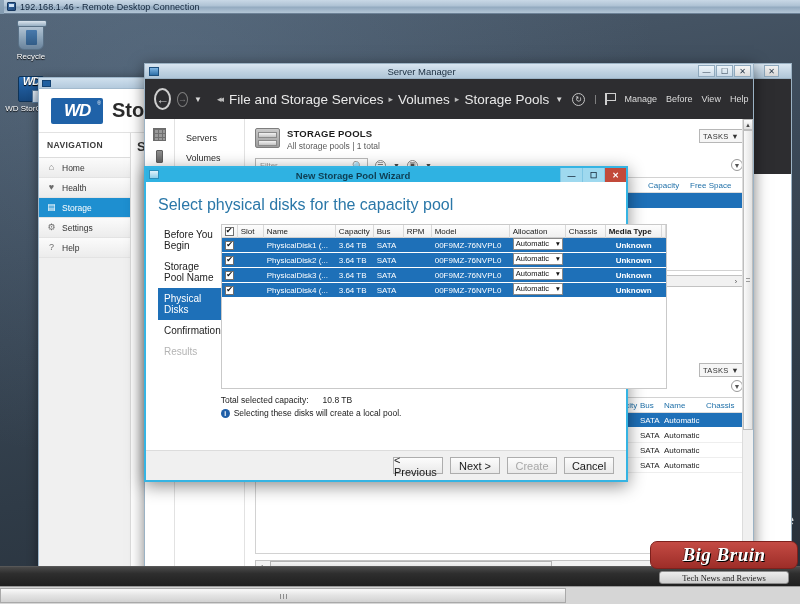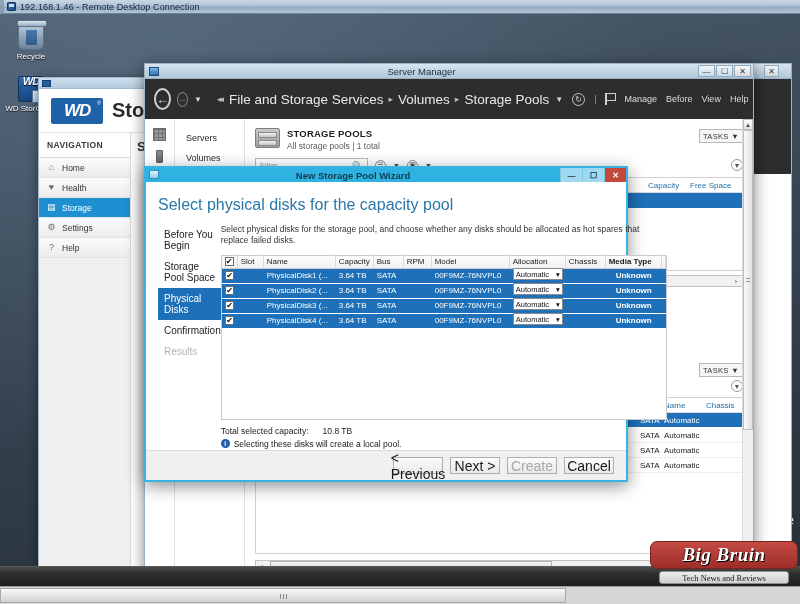--- a/index.html
+++ b/index.html
@@ -407,21 +407,21 @@
     font-size:7px; display:flex;align-items:center;justify-content:center; font-weight:bold;
   }
   #wz-footer{
     position:absolute; left:0; right:0; bottom:0; height:30px;
     background:#f0f0f0; border-top:1px solid #dcdcdc;
     display:flex; align-items:center; justify-content:flex-end; gap:7px; padding-right:12px;
   }
   .fbtn{
     width:50px;height:17px; border:1px solid #adadad;
     background:linear-gradient(180deg,#fcfcfc,#e9e9e9);
-    font-size:14px; color:#1a1a1a;
+    font-size:11px; color:#1a1a1a;
     display:flex;align-items:center;justify-content:center;
   }
   .fbtn.disabled{ color:#a8a8a8; }
 
   
   #bg-window{
     position:absolute; left:746px; top:49px; width:46px; height:520px;
     background:#fff; border:1px solid #9bb2c4;
   }
   #bg-window .bt{ height:15px; background:linear-gradient(180deg,#d9e6f1,#b0c6d8); border-bottom:1px solid #9bb2c4; position:relative;}
@@ -707,28 +707,27 @@
           <span class="wz-btn close">✕</span>
         </span>
       </div>
 
       <div id="wz-body">
         <div id="wz-heading">Select physical disks for the capacity pool</div>
 
         <div id="wz-cols">
           <div id="wz-steps">
             <div class="wz-step">Before You Begin</div>
-            <div class="wz-step">Storage Pool Space</div>
+            <div class="wz-step">Storage Pool Name</div>
             <div class="wz-step active">Physical Disks</div>
             <div class="wz-step">Confirmation</div>
             <div class="wz-step disabled">Results</div>
           </div>
 
           <div id="wz-right">
-            <div class="wz-desc">Select physical disks for the storage pool, and choose whether any disks should be allocated as hot spares that replace failed disks.</div>
 
             <div class="disk-table">
               <div class="dt-head">
                 <div class="c-chk">
                   <span class="chk">✔</span>
                 </div>
                 <div class="c-slot">Slot</div>
                 <div class="c-name">Name</div>
                 <div class="c-cap">Capacity</div>
                 <div class="c-bus">Bus</div>

